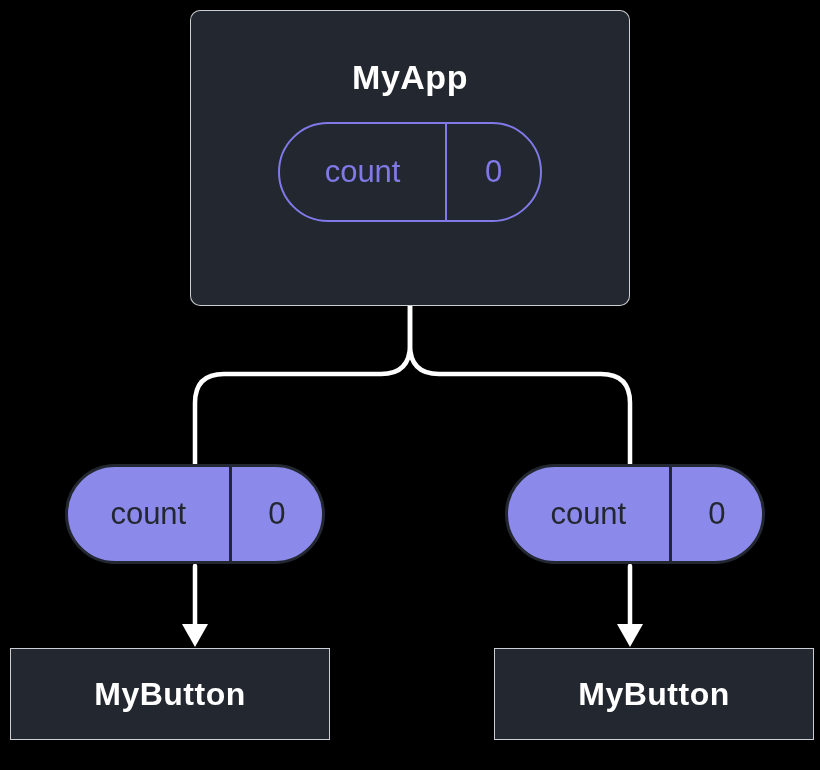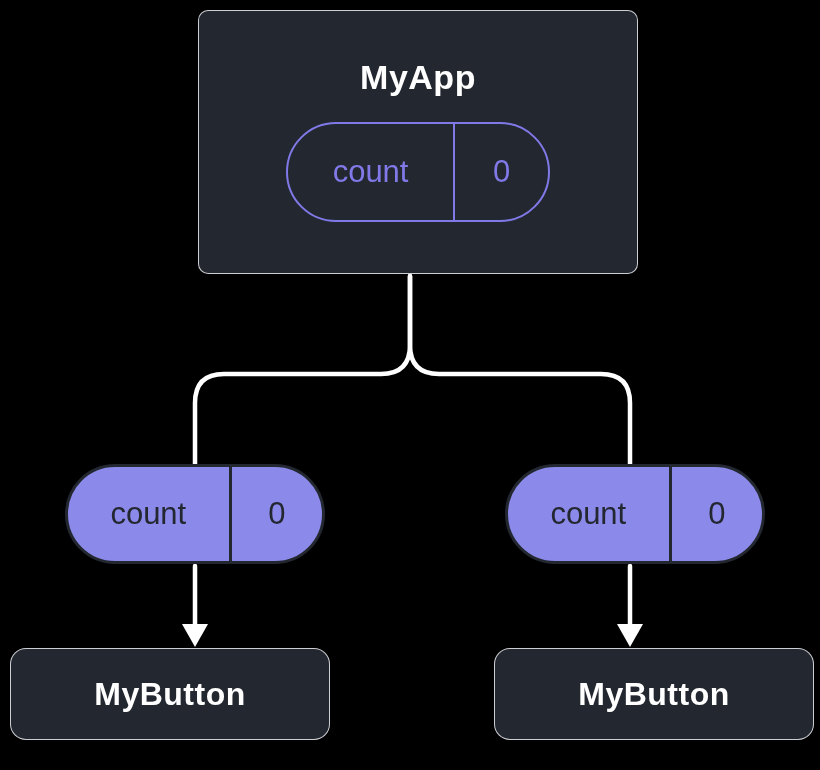--- a/index.html
+++ b/index.html
@@ -22,24 +22,24 @@
   }
   .node {
     position: absolute;
     background: #23272F;
     border: 1.5px solid rgba(235,236,240,0.85);
     border-radius: 10px;
     box-sizing: border-box;
     z-index: 2;
   }
   #myapp-node {
-    left: 198px;
+    left: 190px;
     top: 10px;
     width: 440px;
-    height: 264px;
+    height: 296px;
     display: flex;
     flex-direction: column;
     align-items: center;
     padding-top: 46px;
   }
   .node-title {
     color: #FFFFFF;
     font-size: 34px;
     font-weight: 700;
     letter-spacing: 0.5px;
@@ -91,21 +91,21 @@
   }
   #prop-pill-left  { left: 65px;  top: 464px; }
   #prop-pill-right { left: 505px; top: 464px; }
   .button-node {
     display: flex;
     align-items: center;
     justify-content: center;
     width: 320px;
     height: 92px;
     top: 648px;
-    border-radius: 16px;
+    border-radius: 0;
   }
   #mybutton-node-left  { left: 10px; }
   #mybutton-node-right { left: 494px; }
   .button-node .node-title {
     font-size: 32px;
   }
 </style>
 </head>
 <body>
 

